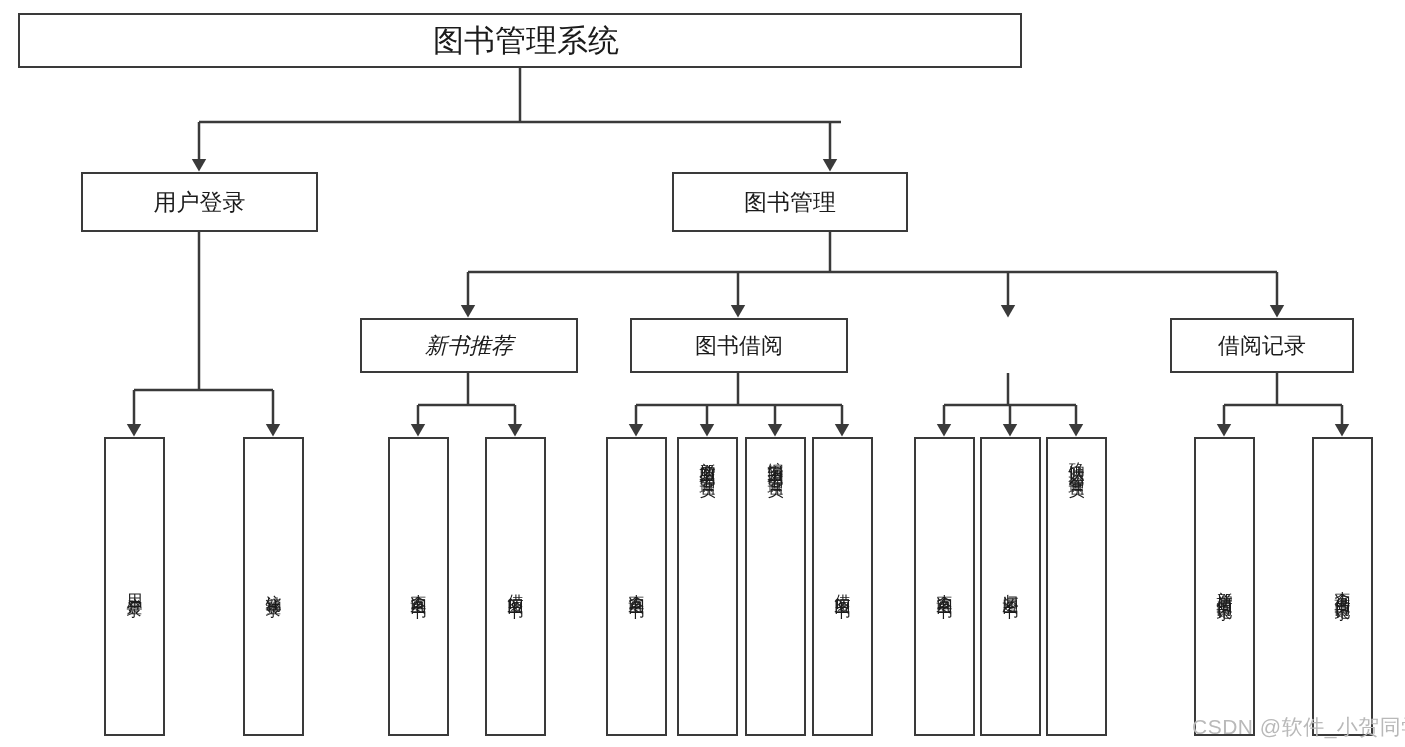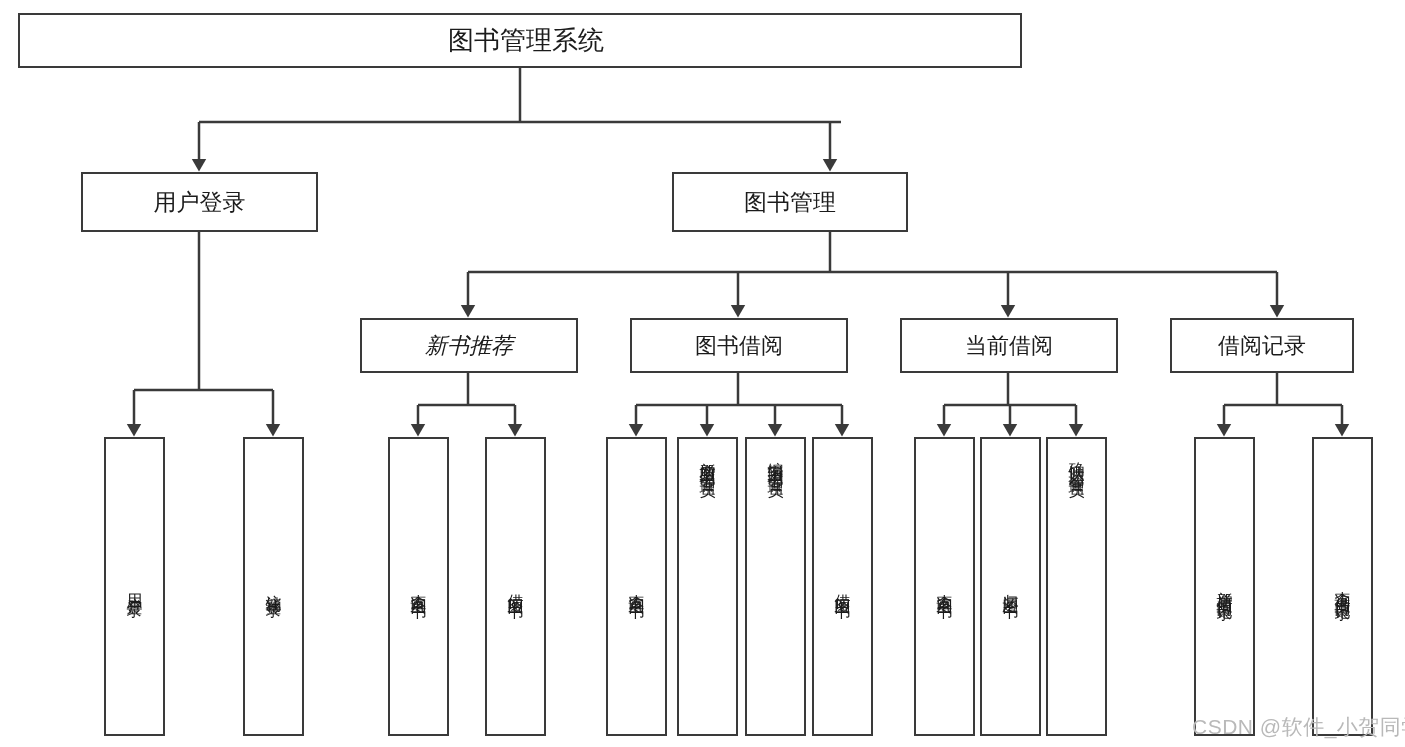--- a/index.html
+++ b/index.html
@@ -29,21 +29,21 @@
     position: absolute;
     box-sizing: border-box;
     border: 2.5px solid #3a3a3a;
     background: #ffffff;
     display: flex;
     align-items: center;
     justify-content: center;
     color: #1b1b1b;
   }
   .node.root {
-    font-size: 26px;
+    font-size: 31px;
     padding-left: 12px;
   }
   .node.level2 {
     font-size: 23px;
   }
   .node.level3 {
     font-size: 22px;
   }
   
   .vlabel {
@@ -138,23 +138,20 @@
   </div>
 
   <div class="node level3" style="left:360px; top:318px; width:218px; height:55px;font-style:italic;">
     <span>新书推荐</span>
   </div>
 
   <div class="node level3" style="left:630px; top:318px; width:218px; height:55px;">
     <span>图书借阅</span>
   </div>
 
-  <div class="node level3" style="left:900px; top:318px; width:218px; height:55px;">
-    <span>当前借阅</span>
-  </div>
 
   <div class="node level3" style="left:1170px; top:318px; width:184px; height:55px;">
     <span>借阅记录</span>
   </div>
 
   <div class="node leaf" style="left:104px; top:437px; width:61px; height:299px;">
     <span class="vlabel">用户登录</span>
   </div>
 
   <div class="node leaf" style="left:243px; top:437px; width:61px; height:299px;">

